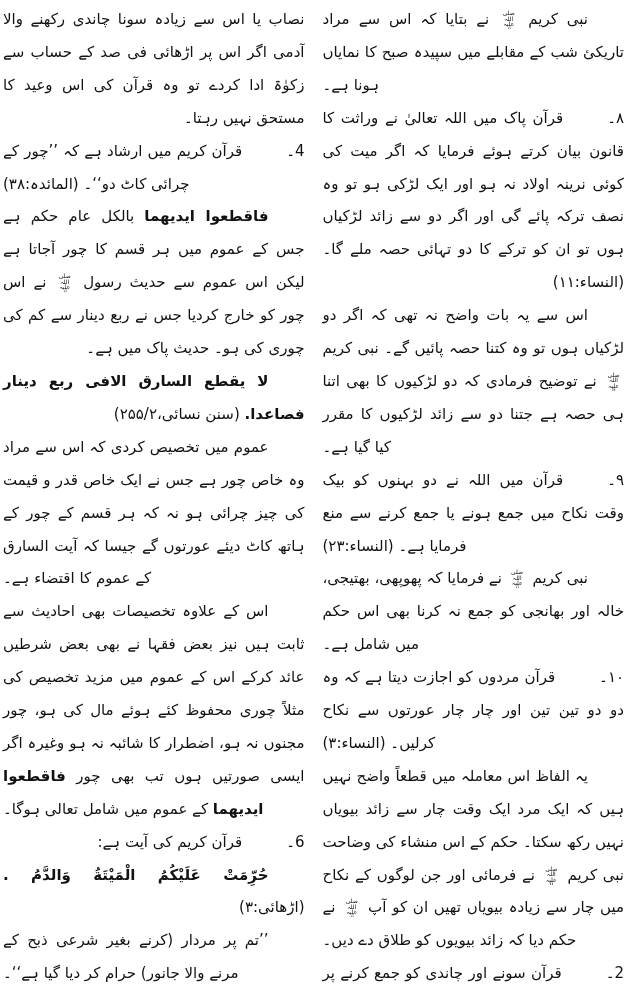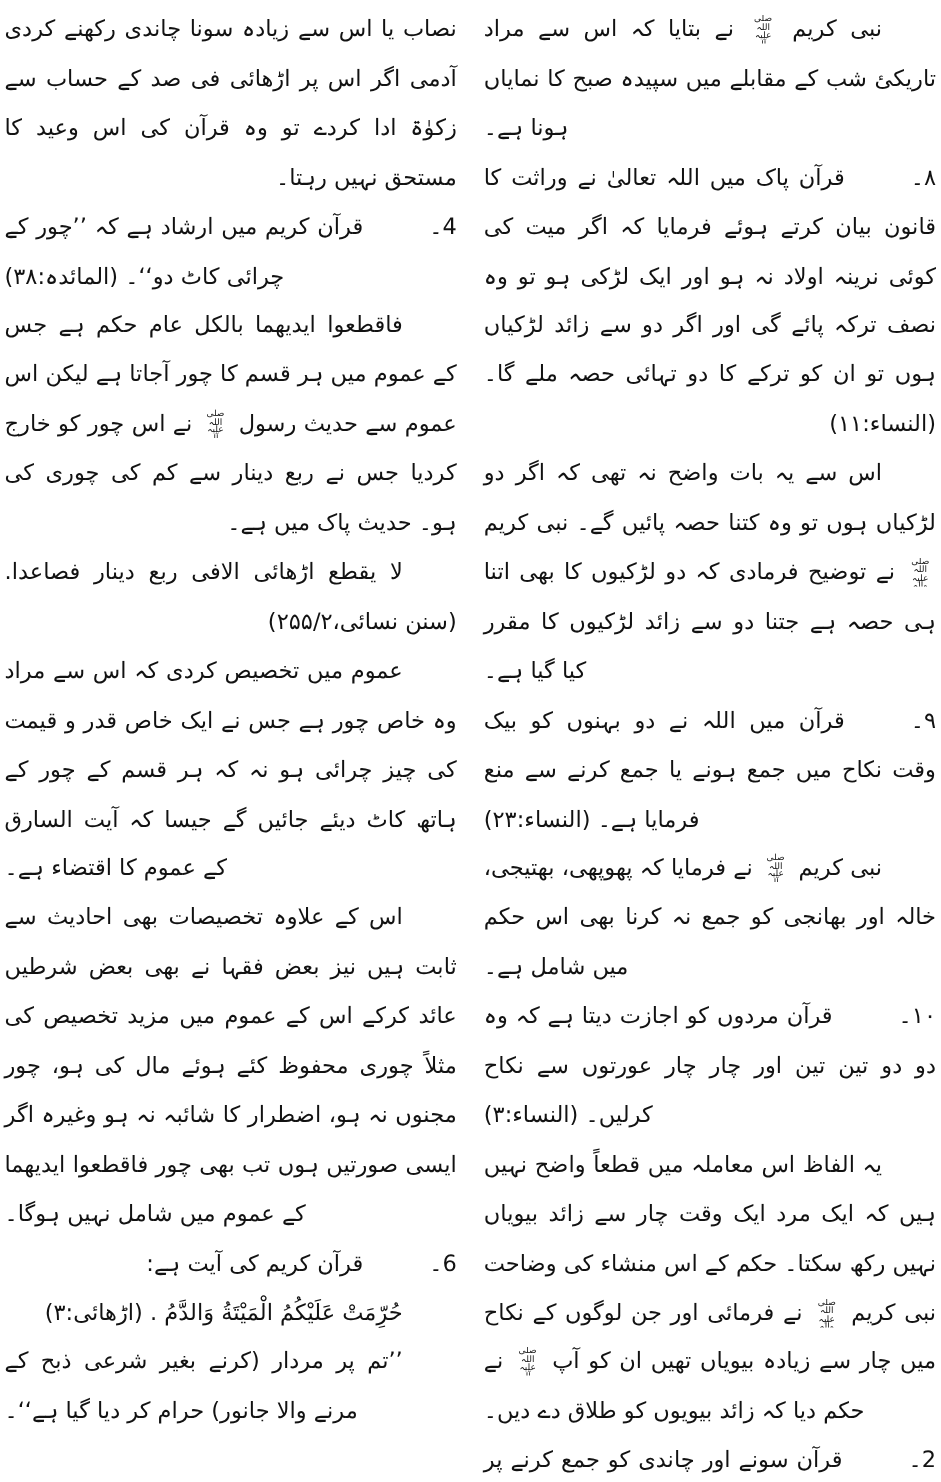--- a/index.html
+++ b/index.html
@@ -38,21 +38,21 @@
   }
   .para.indent { text-indent: 36px; }
   .last-left   { text-align-last: left; }
   .last-right  { text-align-last: right; }
   .last-center { text-align-last: center; }
   .pnum {
     padding-left: 44px; 
     white-space: nowrap;
   }
   .b {
-    font-weight: normal;
+    font-weight: bold;
   }
   .sal {
     display: inline-block;
     width: 21px;
     height: 19px;
     overflow: hidden;
     font-size: 6px;
     line-height: 5.5px;
     text-align: center;
     vertical-align: -5px;
@@ -68,23 +68,23 @@
       <p class="para last-left indent"><span>نبی کریم </span><span class="sal">صلی اللہ علیہ وآلہ وسلم</span><span> نے بتایا کہ اس سے مراد تاریکئ شب کے مقابلے میں سپیدہ صبح کا نمایاں ہونا ہے۔</span></p>
       <p class="para last-right"><span class="pnum">۸۔</span><span>قرآن پاک میں اللہ تعالیٰ نے وراثت کا قانون بیان کرتے ہوئے فرمایا کہ اگر میت کی کوئی نرینہ اولاد نہ ہو اور ایک لڑکی ہو تو وہ نصف ترکہ پائے گی اور اگر دو سے زائد لڑکیاں ہوں تو ان کو ترکے کا دو تہائی حصہ ملے گا۔ (النساء:۱۱)</span></p>
       <p class="para last-left indent"><span>اس سے یہ بات واضح نہ تھی کہ اگر دو لڑکیاں ہوں تو وہ کتنا حصہ پائیں گے۔ نبی کریم </span><span class="sal">صلی اللہ علیہ وآلہ وسلم</span><span> نے توضیح فرمادی کہ دو لڑکیوں کا بھی اتنا ہی حصہ ہے جتنا دو سے زائد لڑکیوں کا مقرر کیا گیا ہے۔</span></p>
       <p class="para last-left"><span class="pnum">۹۔</span><span>قرآن میں اللہ نے دو بہنوں کو بیک وقت نکاح میں جمع ہونے یا جمع کرنے سے منع فرمایا ہے۔ (النساء:۲۳)</span></p>
       <p class="para last-left indent"><span>نبی کریم </span><span class="sal">صلی اللہ علیہ وآلہ وسلم</span><span> نے فرمایا کہ پھوپھی، بھتیجی، خالہ اور بھانجی کو جمع نہ کرنا بھی اس حکم میں شامل ہے۔</span></p>
       <p class="para last-left"><span class="pnum">۱۰۔</span><span>قرآن مردوں کو اجازت دیتا ہے کہ وہ دو دو تین تین اور چار چار عورتوں سے نکاح کرلیں۔ (النساء:۳)</span></p>
       <p class="para last-left indent"><span>یہ الفاظ اس معاملہ میں قطعاً واضح نہیں ہیں کہ ایک مرد ایک وقت چار سے زائد بیویاں نہیں رکھ سکتا۔ حکم کے اس منشاء کی وضاحت نبی کریم </span><span class="sal">صلی اللہ علیہ وآلہ وسلم</span><span> نے فرمائی اور جن لوگوں کے نکاح میں چار سے زیادہ بیویاں تھیں ان کو آپ </span><span class="sal">صلی اللہ علیہ وآلہ وسلم</span><span> نے حکم دیا کہ زائد بیویوں کو طلاق دے دیں۔</span></p>
       <p class="para last-center"><span class="pnum">2۔</span><span>قرآن سونے اور چاندی کو جمع کرنے پر سخت وعید فرماتا ہے۔ (التوبہ:۳۴)</span></p>
     </div>
   <div class="col">
-      <p class="para last-right"><span>نصاب یا اس سے زیادہ سونا چاندی رکھنے کردی آدمی اگر اس پر اڑھائی فی صد کے حساب سے زکوٰۃ ادا کردے تو وہ قرآن کی اس وعید کا مستحق نہیں رہتا۔</span></p>
+      <p class="para last-right"><span>نصاب یا اس سے زیادہ سونا چاندی رکھنے والا آدمی اگر اس پر اڑھائی فی صد کے حساب سے زکوٰۃ ادا کردے تو وہ قرآن کی اس وعید کا مستحق نہیں رہتا۔</span></p>
       <p class="para last-left"><span class="pnum">4۔</span><span>قرآن کریم میں ارشاد ہے کہ ’’چور کے چرائی کاٹ دو‘‘۔ (المائدہ:۳۸)</span></p>
       <p class="para last-right indent"><span class="b">فاقطعوا ایدیهما</span><span> بالکل عام حکم ہے جس کے عموم میں ہر قسم کا چور آجاتا ہے لیکن اس عموم سے حدیث رسول </span><span class="sal">صلی اللہ علیہ وآلہ وسلم</span><span> نے اس چور کو خارج کردیا جس نے ربع دینار سے کم کی چوری کی ہو۔ حدیث پاک میں ہے۔</span></p>
-      <p class="para last-right indent"><span class="b">لا یقطع اڑھائی الافی ربع دینار فصاعدا.</span><span> (سنن نسائی،۲۵۵/۲)</span></p>
-      <p class="para last-left indent"><span>عموم میں تخصیص کردی کہ اس سے مراد وہ خاص چور ہے جس نے ایک خاص قدر و قیمت کی چیز چرائی ہو نہ کہ ہر قسم کے چور کے ہاتھ کاٹ دیئے جائیں گے جیسا کہ آیت السارق کے عموم کا اقتضاء ہے۔</span></p>
-      <p class="para last-left indent"><span>اس کے علاوہ تخصیصات بھی احادیث سے ثابت ہیں نیز بعض فقہا نے بھی بعض شرطیں عائد کرکے اس کے عموم میں مزید تخصیص کی مثلاً چوری محفوظ کئے ہوئے مال کی ہو، چور مجنوں نہ ہو، اضطرار کا شائبہ نہ ہو وغیرہ اگر ایسی صورتیں ہوں تب بھی چور </span><span class="b">فاقطعوا ایدیهما</span><span> کے عموم میں شامل نہیں ہوگا۔</span></p>
+      <p class="para last-right indent"><span class="b">لا یقطع السارق الافی ربع دینار فصاعدا.</span><span> (سنن نسائی،۲۵۵/۲)</span></p>
+      <p class="para last-left indent"><span>عموم میں تخصیص کردی کہ اس سے مراد وہ خاص چور ہے جس نے ایک خاص قدر و قیمت کی چیز چرائی ہو نہ کہ ہر قسم کے چور کے ہاتھ کاٹ دیئے عورتوں گے جیسا کہ آیت السارق کے عموم کا اقتضاء ہے۔</span></p>
+      <p class="para last-left indent"><span>اس کے علاوہ تخصیصات بھی احادیث سے ثابت ہیں نیز بعض فقہا نے بھی بعض شرطیں عائد کرکے اس کے عموم میں مزید تخصیص کی مثلاً چوری محفوظ کئے ہوئے مال کی ہو، چور مجنوں نہ ہو، اضطرار کا شائبہ نہ ہو وغیرہ اگر ایسی صورتیں ہوں تب بھی چور </span><span class="b">فاقطعوا ایدیهما</span><span> کے عموم میں شامل تعالی ہوگا۔</span></p>
       <p class="para last-right"><span class="pnum">6۔</span><span>قرآن کریم کی آیت ہے:</span></p>
       <p class="para last-right indent"><span class="b">حُرِّمَتْ عَلَیْکُمُ الْمَیْتَةُ وَالدَّمُ .</span><span> (اڑھائی:۳)</span></p>
       <p class="para last-left indent"><span>’’تم پر مردار (کرنے بغیر شرعی ذبح کے مرنے والا جانور) حرام کر دیا گیا ہے‘‘۔</span></p>
     </div>
 </div>
 
 </body></html>

